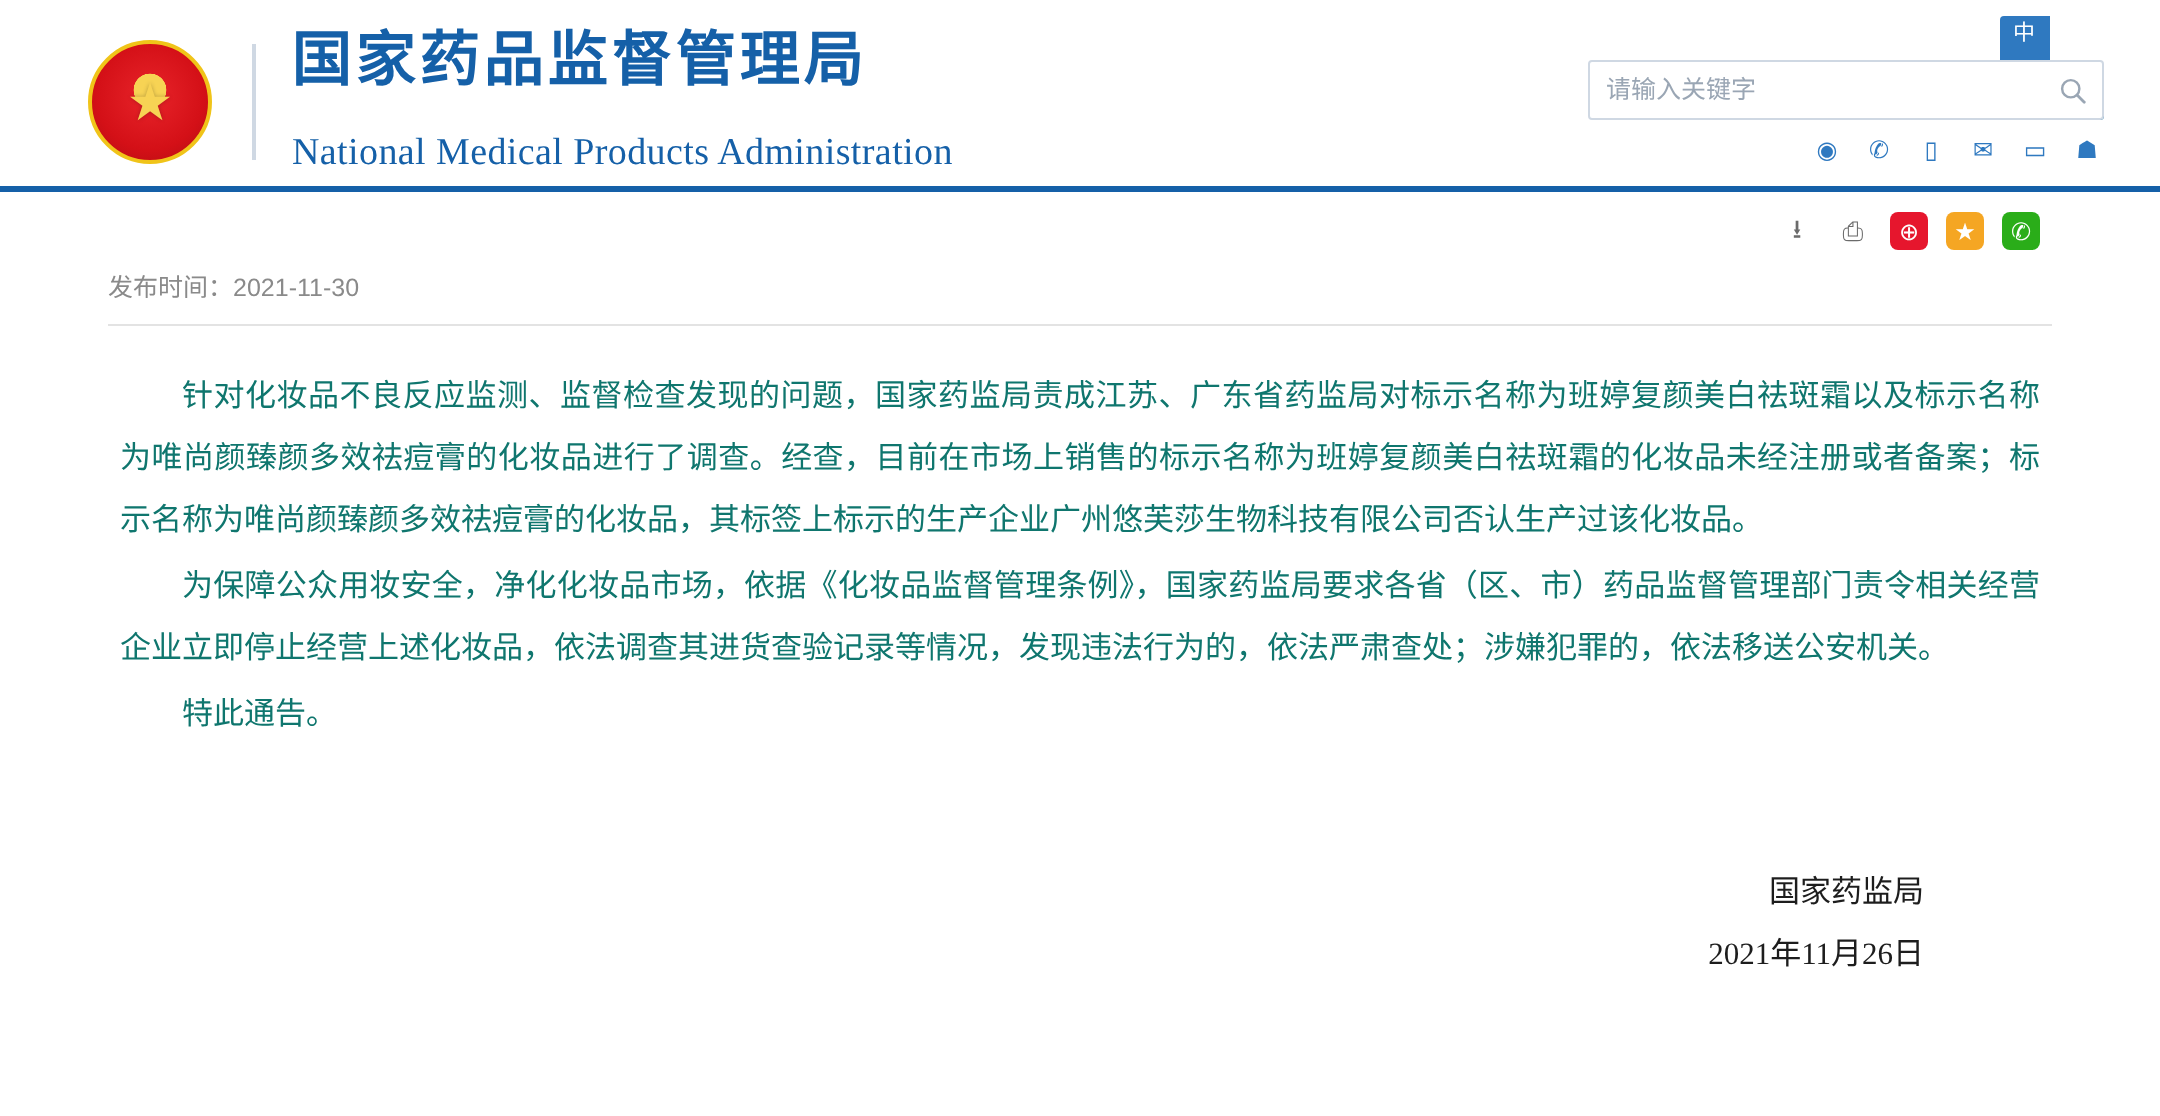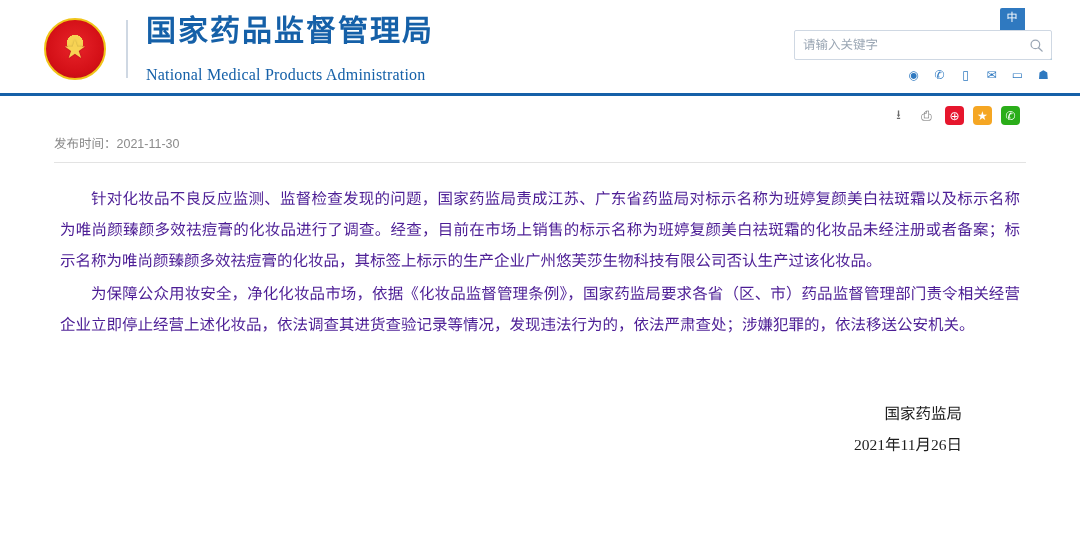--- a/index.html
+++ b/index.html
@@ -68,21 +68,21 @@
   .brand-text { display: flex; flex-direction: column; justify-content: center; }
   .brand-cn {
     font-size: 30px;
     font-weight: bold;
     color: #1560a8;
     letter-spacing: 2px;
     line-height: 1.12;
     font-family: "Liberation Sans", "DejaVu Sans", sans-serif;
   }
   .brand-en {
-    font-size: 16px;
+    font-size: 19px;
     color: #1560a8;
     letter-spacing: .2px;
     margin-top: 18px;
     font-family: "Liberation Serif", "DejaVu Serif", serif;
   }
 
   
   .lang-switch {
     position: absolute;
     right: 28px; top: 8px;
@@ -199,21 +199,21 @@
     font-size: 12.5px;
     color: #8a8a8a;
     padding: 2px 6px 10px 0;
     border-bottom: 1px solid #e3e3e3;
   }
   .meta-row .meta-inner { display: inline-block; }
 
   .body {
     padding: 20px 6px 0 6px;
     font-size: 15.5px;
-    color: #4c1d95;
+    color: #0f766e;
     line-height: 2.0;
     font-family: "Liberation Serif", "DejaVu Serif", serif;
     text-align: justify;
   }
   .body p {
     margin: 0 0 2px 0;
     text-indent: 2em;
   }
 
   .signature {
@@ -278,20 +278,21 @@
       <span class="share-ic share-wechat">✆</span>
     </div>
 
     <div class="meta-row">
       <span class="meta-inner">发布时间：</span><span class="meta-inner">2021-11-30</span>
     </div>
 
     <div class="body">
       <p>针对化妆品不良反应监测、监督检查发现的问题，国家药监局责成江苏、广东省药监局对标示名称为班婷复颜美白祛斑霜以及标示名称为唯尚颜臻颜多效祛痘膏的化妆品进行了调查。经查，目前在市场上销售的标示名称为班婷复颜美白祛斑霜的化妆品未经注册或者备案；标示名称为唯尚颜臻颜多效祛痘膏的化妆品，其标签上标示的生产企业广州悠芙莎生物科技有限公司否认生产过该化妆品。</p>
       <p>为保障公众用妆安全，净化化妆品市场，依据《化妆品监督管理条例》，国家药监局要求各省（区、市）药品监督管理部门责令相关经营企业立即停止经营上述化妆品，依法调查其进货查验记录等情况，发现违法行为的，依法严肃查处；涉嫌犯罪的，依法移送公安机关。</p>
+      <p>特此通告。</p>
     </div>
 
     <div class="signature">
       <div>国家药监局</div>
       <div>2021年11月26日</div>
     </div>
   </div>
 </div>
 
 </body></html>

